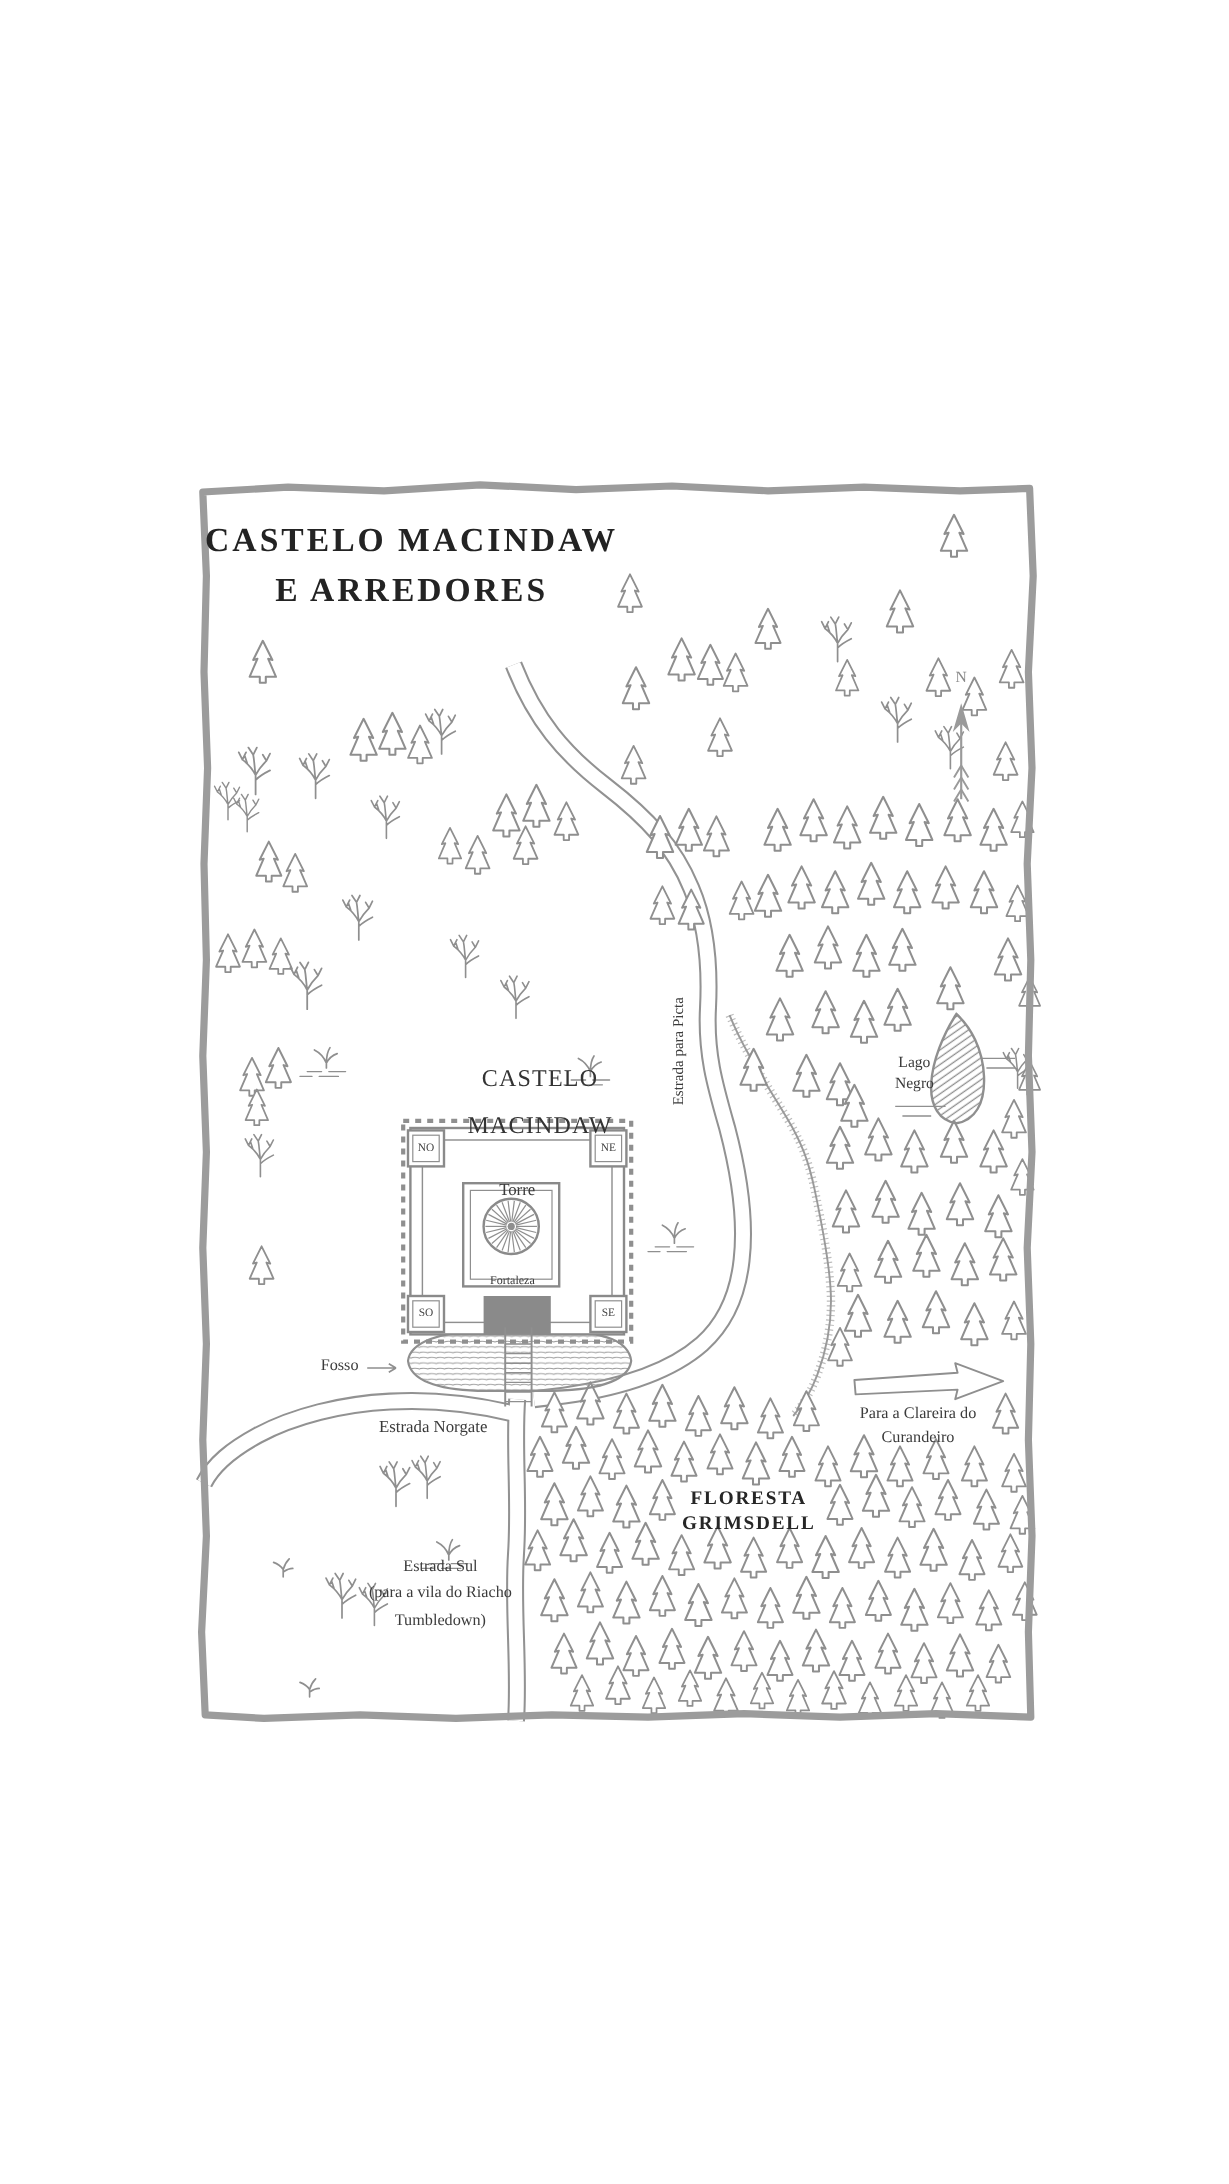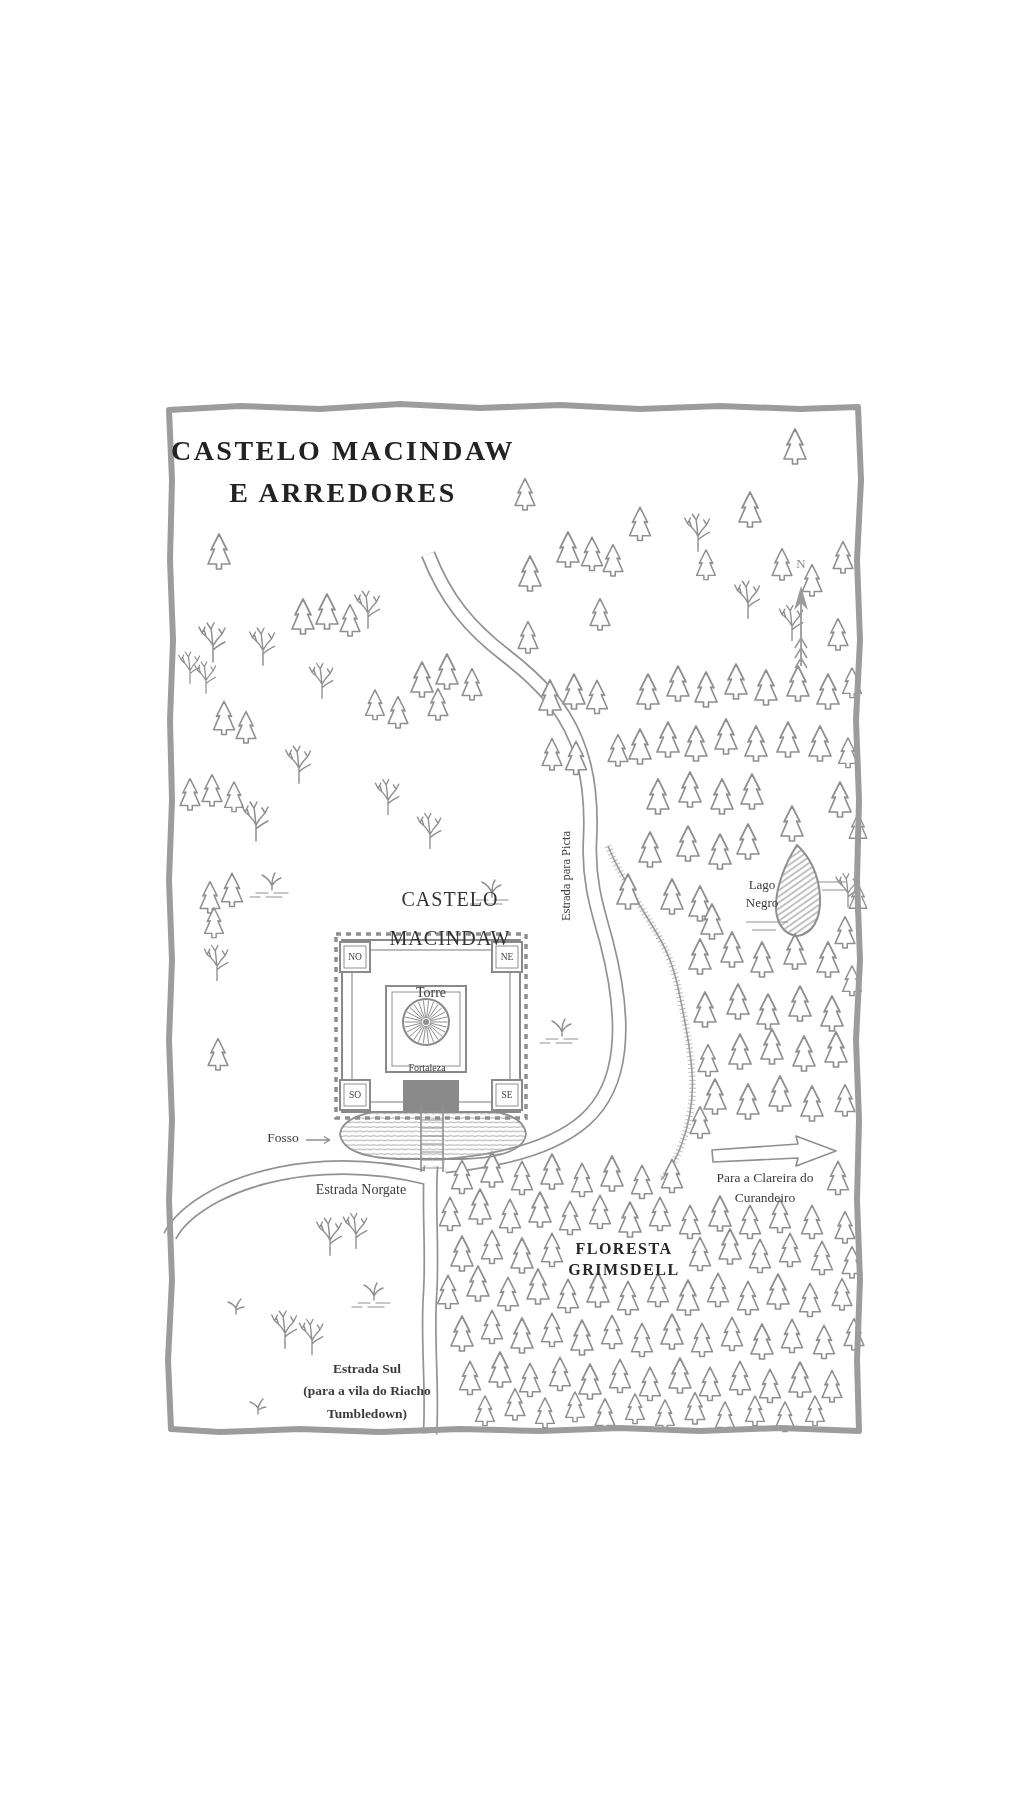--- a/index.html
+++ b/index.html
@@ -407,21 +407,21 @@
 <div class="lbl small" style="left:765px;top:1168px;line-height:1.5;">
   <div>Para a Clareira do</div>
   <div>Curandeiro</div>
 </div>
 
 <div class="lbl forest-name" style="left:624px;top:1238px;text-align:center;">
   <div>FLORESTA</div>
   <div>GRIMSDELL</div>
 </div>
 
-<div class="lbl small" style="left:367px;top:1358px;line-height:1.65;font-weight:bold;">
+<div class="lbl small" style="left:367px;top:1294px;line-height:1.65;">
   <div>Estrada Sul</div>
   <div>(para a vila do Riacho</div>
   <div>Tumbledown)</div>
 </div>
 
 <div class="lbl" style="left:801px;top:556px;font-size:13px;color:#8a8a8a;">N</div>
 
 </div>
 
 </body></html>

